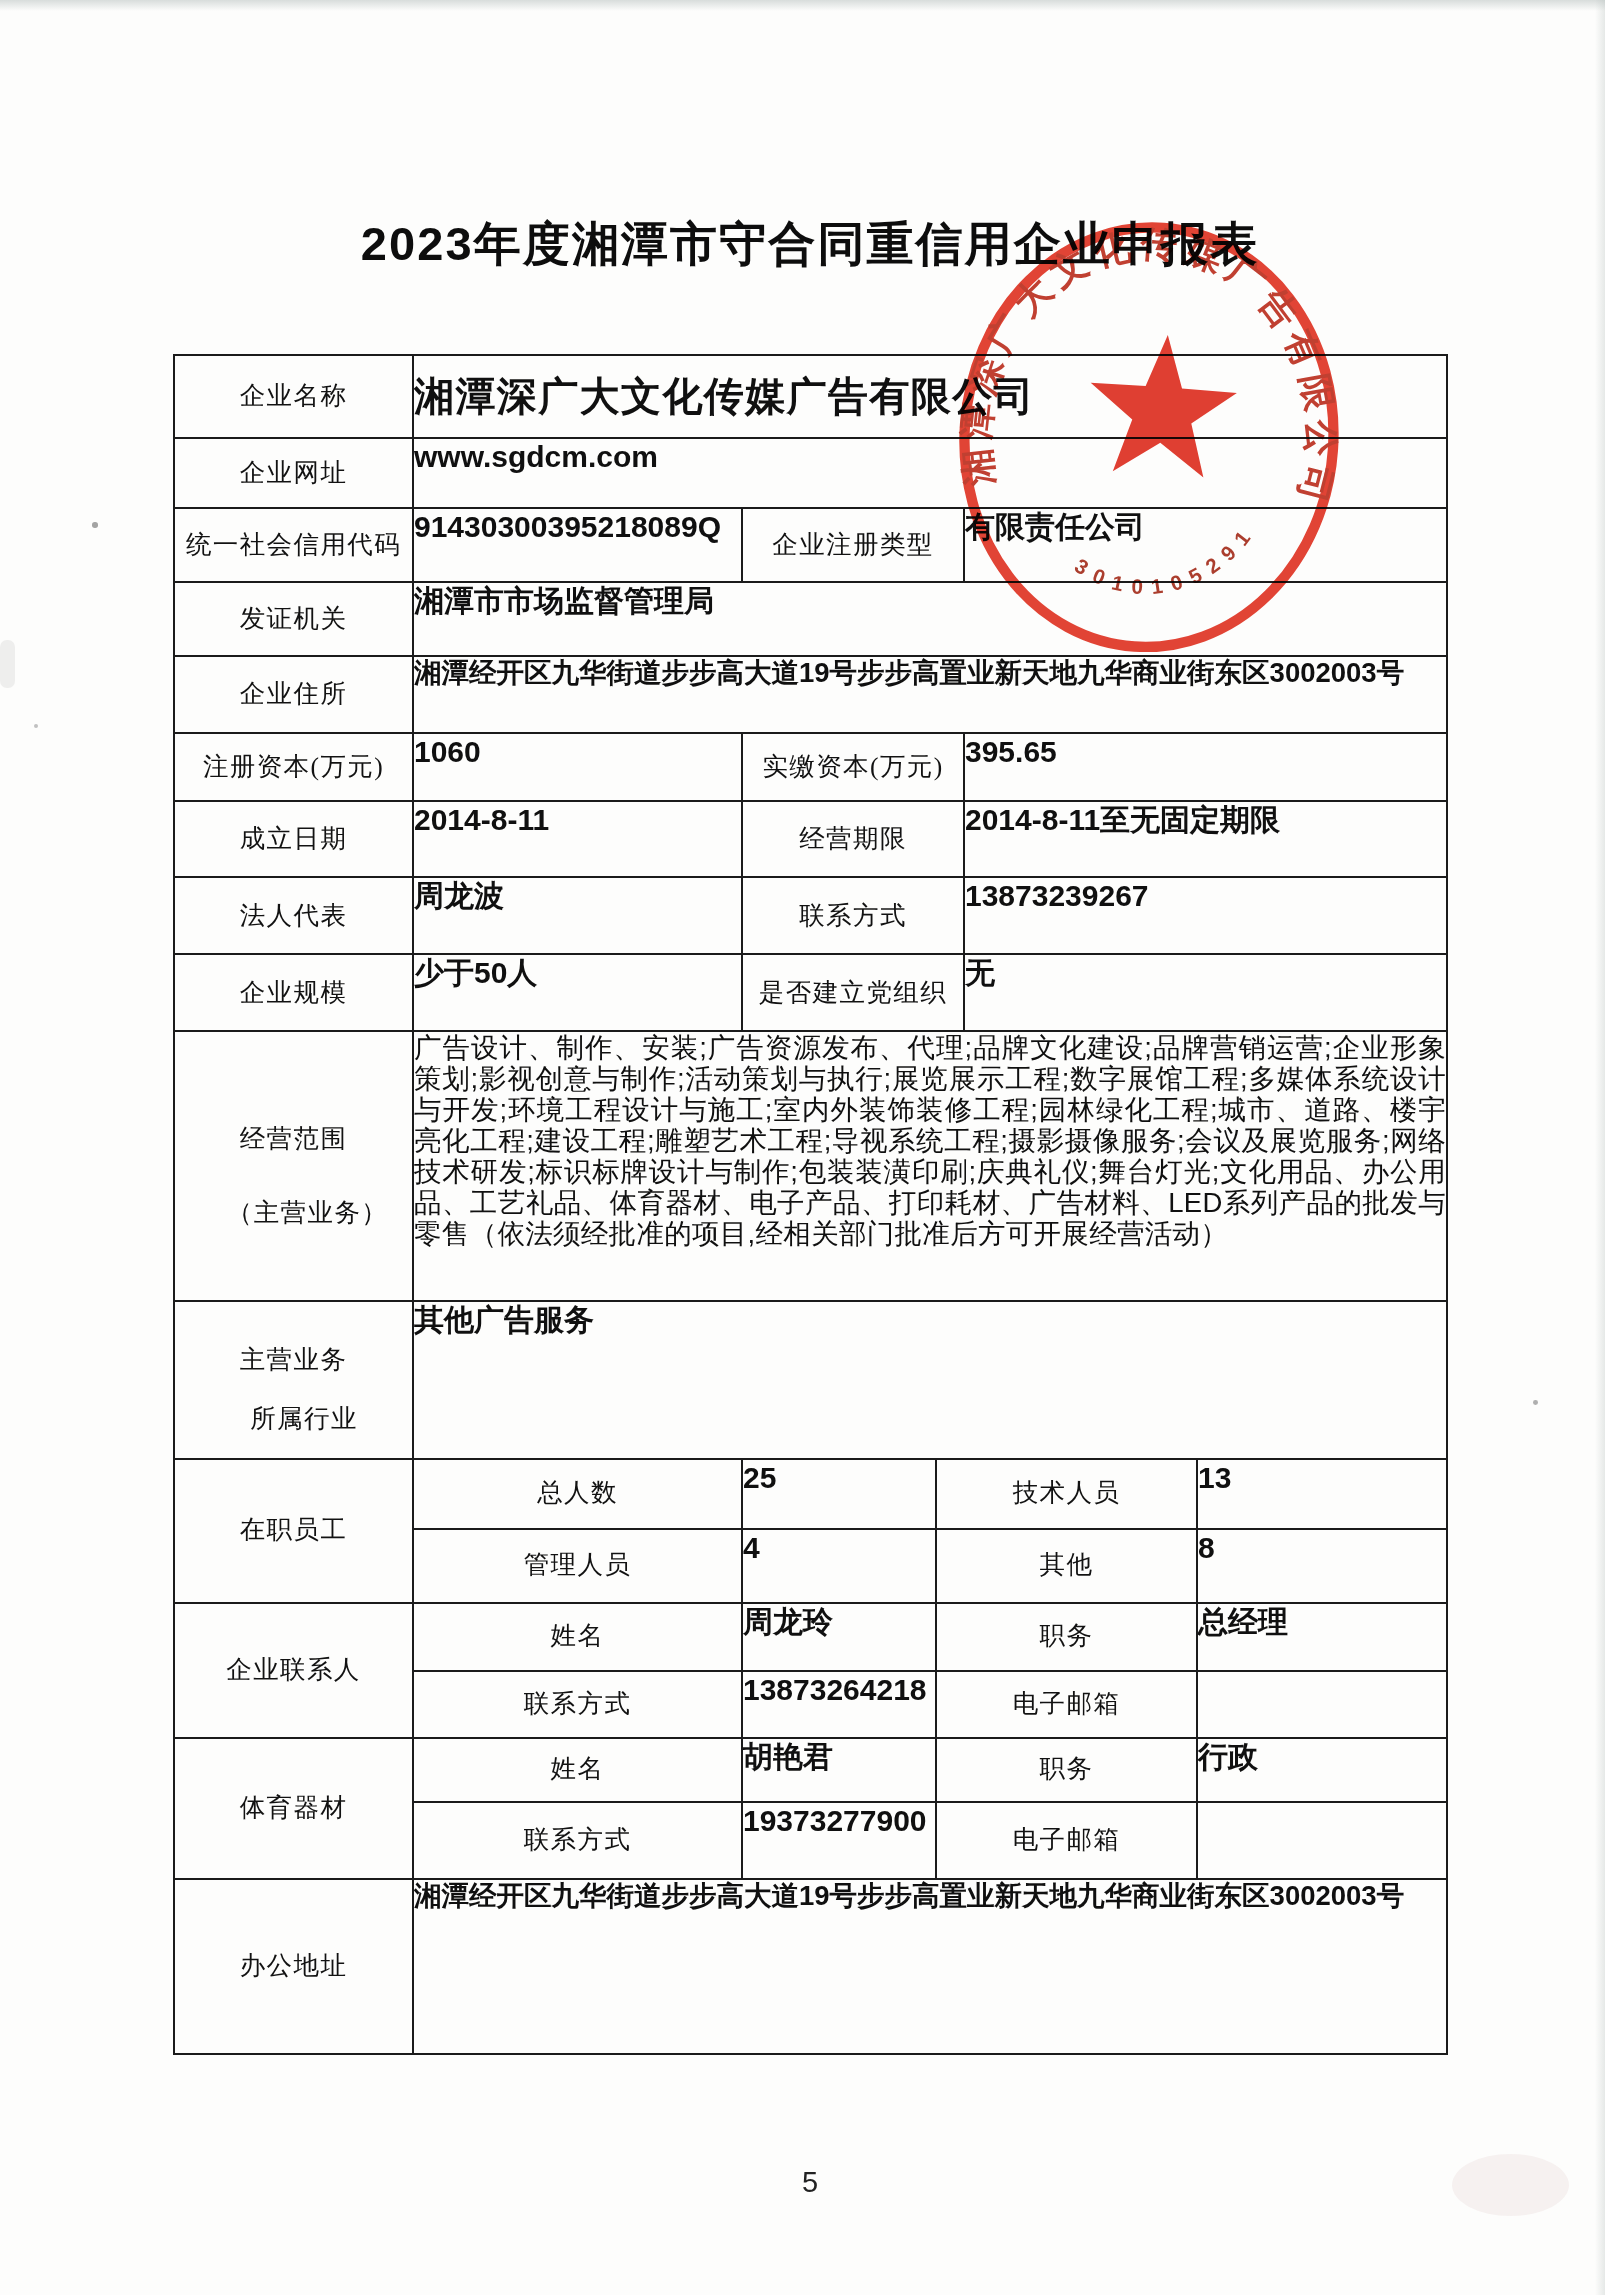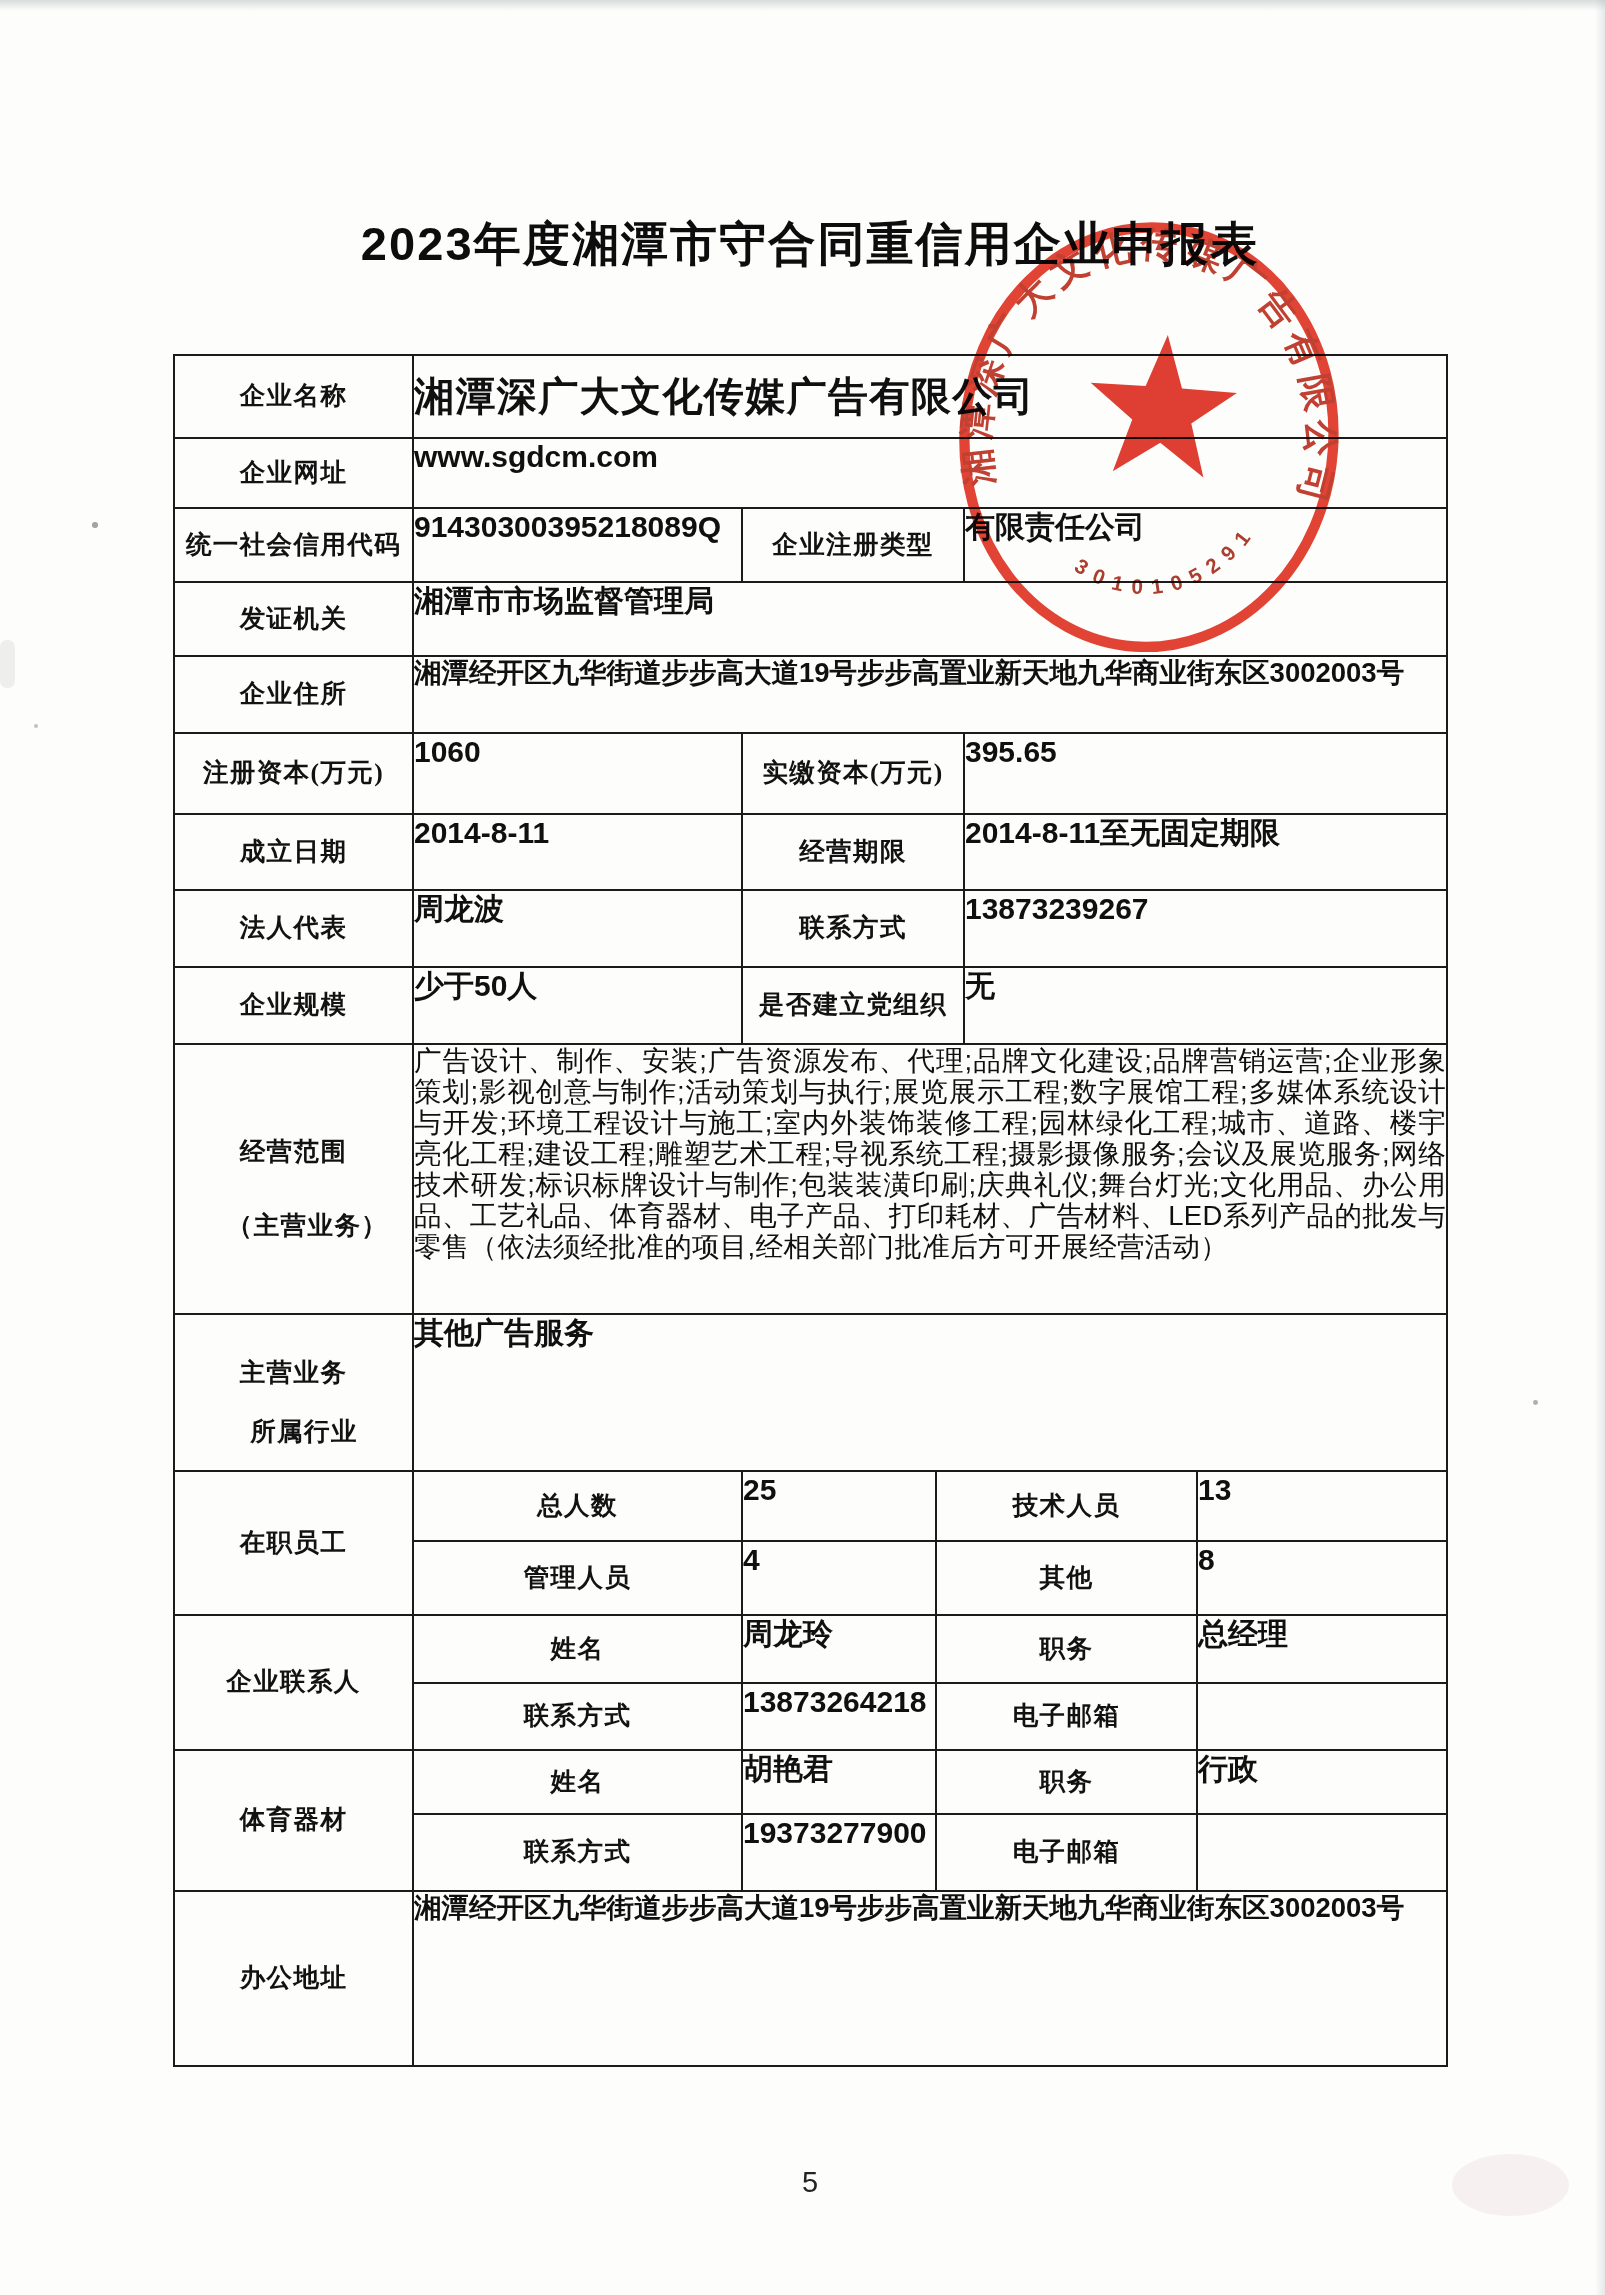--- a/index.html
+++ b/index.html
@@ -34,21 +34,21 @@
     background:transparent;
   }
   table.form td{
     border:2.8px solid #1b1b1b;
     padding:0;
     overflow:hidden;
   }
   .lbl{
     text-align:center;vertical-align:middle;
     font-family:"Liberation Serif", serif;
-    font-size:25.5px;font-weight:700;color:#121212;
+    font-size:25.5px;font-weight:400;color:#121212;
     letter-spacing:1.4px;line-height:1.35;
   }
   .lbl .lbl-line{display:block;margin-top:20px;}
   .lbl .gap-lg{margin-top:40px;padding-left:28px;}
   .lbl .gap-md{margin-top:25px;padding-left:21px;}
   .val{
     vertical-align:top;text-align:left;
     font-family:"Liberation Sans", sans-serif;
     font-size:30px;font-weight:700;color:#101010;
     padding:2.8px 4.1px 0 5.5px;line-height:1.18;
@@ -129,21 +129,21 @@
     <tr style="height:74px">
       <td class="lbl">发证机关</td>
       <td class="val" colspan="5">湘潭市市场监督管理局</td>
     </tr>
 
     <tr style="height:77px">
       <td class="lbl">企业住所</td>
       <td class="val val-addr" colspan="5">湘潭经开区九华街道步步高大道19号步步高置业新天地九华商业街东区3002003号</td>
     </tr>
 
-    <tr style="height:81px">
+    <tr style="height:68px">
       <td class="lbl">注册资本(万元)</td>
       <td class="val">1060</td>
       <td class="lbl" colspan="2">实缴资本(万元)</td>
       <td class="val" colspan="2">395.65</td>
     </tr>
 
     <tr style="height:76px">
       <td class="lbl">成立日期</td>
       <td class="val">2014-8-11</td>
       <td class="lbl" colspan="2">经营期限</td>

